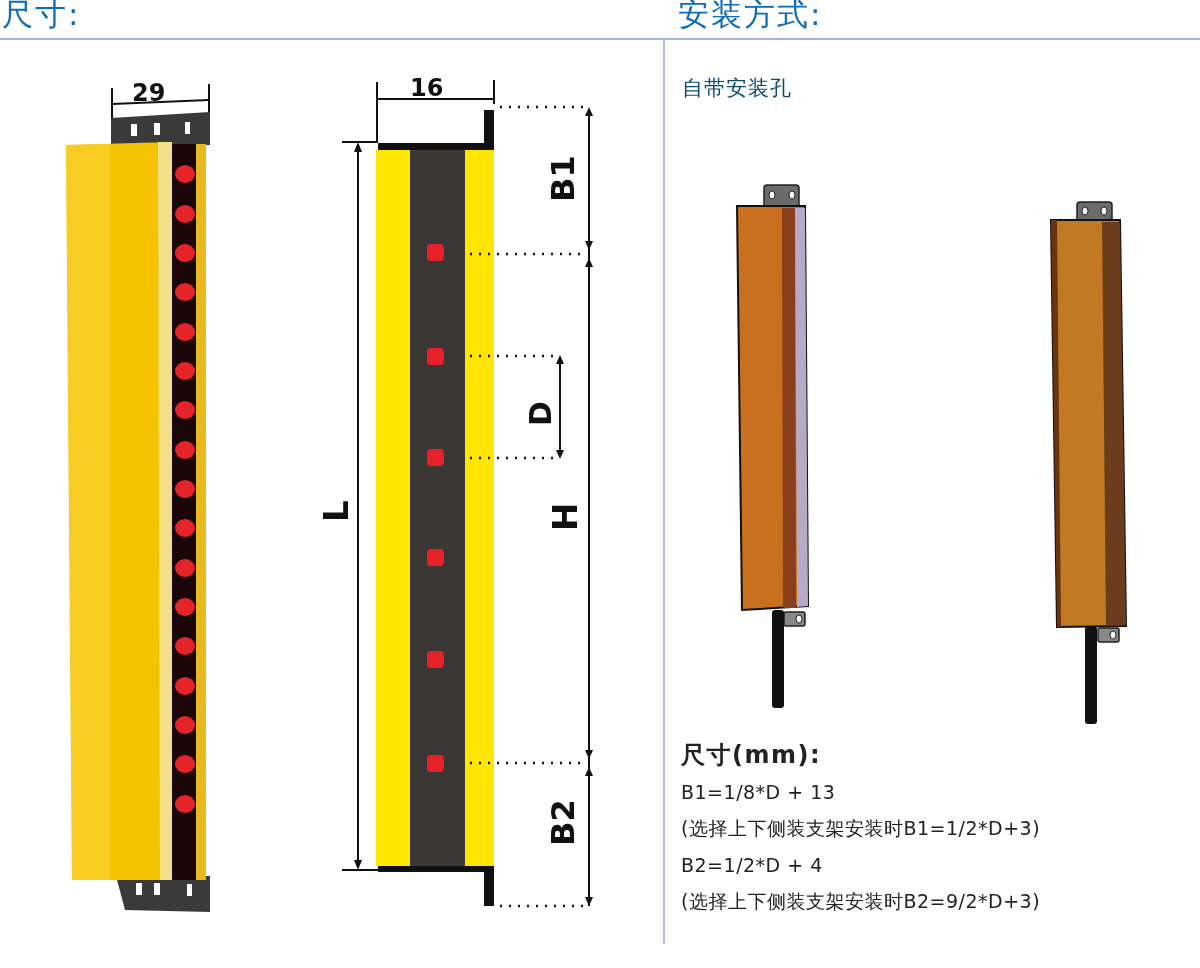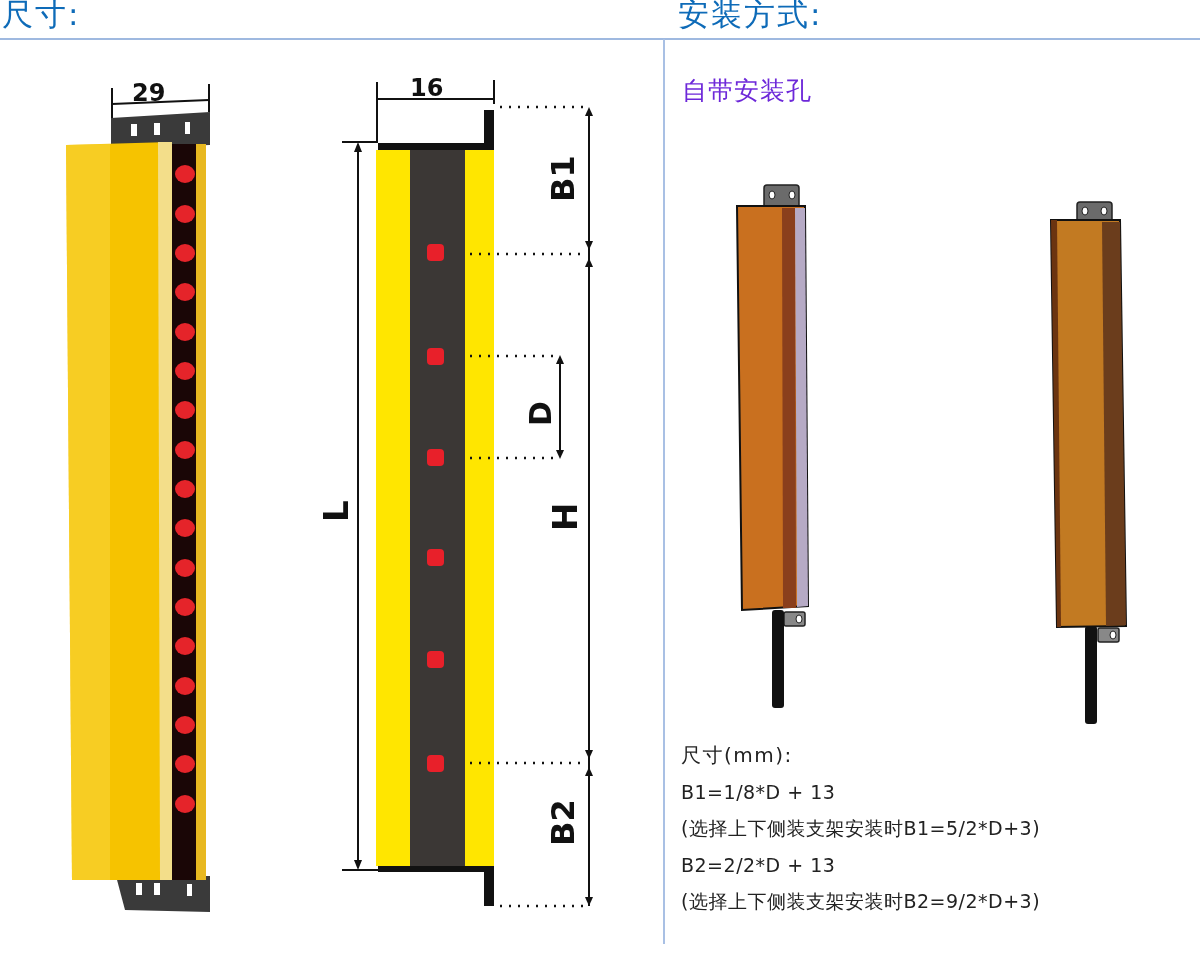--- a/index.html
+++ b/index.html
@@ -1,23 +1,23 @@
 <!DOCTYPE html>
 <html><head>
 <meta charset="utf-8">
 <style>
   html, body { margin:0; padding:0; background:#ffffff; }
   body { width:1200px; height:968px; position:relative; overflow:hidden;
          font-family:"DejaVu Sans", "Liberation Sans", sans-serif; color:#1a1a1a; }
   .hdr { position:absolute; top:-6px; font-size:31px; color:#0e6bb8; letter-spacing:2px; font-weight:500; }
   .hline { position:absolute; left:0; top:38px; width:1200px; height:2px; background:#9fb9e0; }
   .vline { position:absolute; left:663px; top:39px; width:2px; height:905px; background:#a9c0e4; }
-  .subtitle { position:absolute; left:682px; top:74px; font-size:25px; color:#6d28d9; letter-spacing:1px; }
+  .subtitle { position:absolute; left:682px; top:74px; font-size:21px; color:#0c4a6e; letter-spacing:1px; }
   .spec { position:absolute; left:681px; top:737px; font-size:19px; line-height:36.5px; color:#222; letter-spacing:0.5px; }
-  .spec .t { font-weight:normal; font-size:20px; letter-spacing:1.5px; }
+  .spec .t { font-weight:bold; font-size:24px; letter-spacing:1.5px; }
   svg { position:absolute; left:0; top:0; }
   .dimtxt { font-family:"DejaVu Sans", sans-serif; font-weight:bold; fill:#111; }
 </style>
 </head>
 <body>
 
 <div class="hdr" style="left:2px;">尺寸:</div>
 <div class="hdr" style="left:678px;">安装方式:</div>
 <div class="hline"></div>
 <div class="vline"></div>
@@ -149,16 +149,16 @@
     <ellipse cx="1113" cy="635" rx="3" ry="4" fill="#fff" stroke="#222"></ellipse>
     <rect x="1085" y="626" width="12" height="98" rx="3" fill="#111"></rect>
   </g>
 </svg>
 
 <div class="subtitle">自带安装孔</div>
 
 <div class="spec">
   <div class="t">尺寸(mm):</div>
   <div>B1=1/8*D + 13</div>
-  <div>(选择上下侧装支架安装时B1=5/2*D+3)</div>
-  <div>B2=2/2*D + 13</div>
+  <div>(选择上下侧装支架安装时B1=1/2*D+3)</div>
+  <div>B2=1/2*D + 4</div>
   <div>(选择上下侧装支架安装时B2=9/2*D+3)</div>
 </div>
 
 </body></html>

